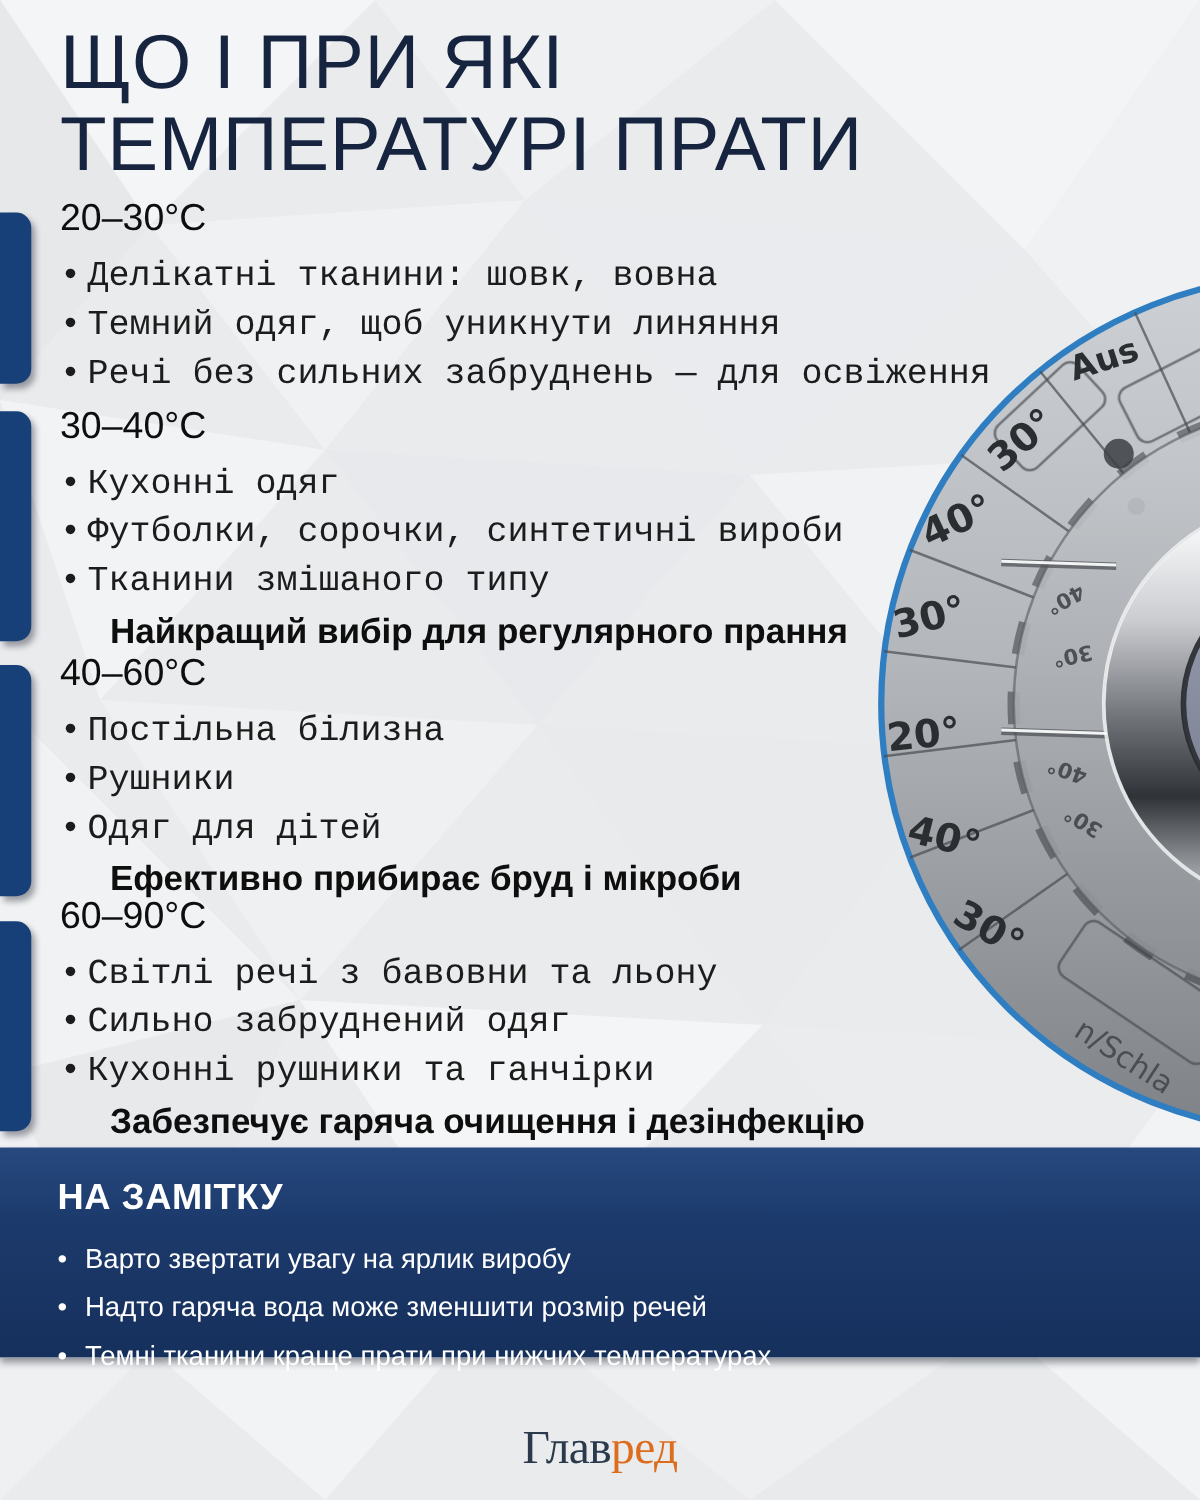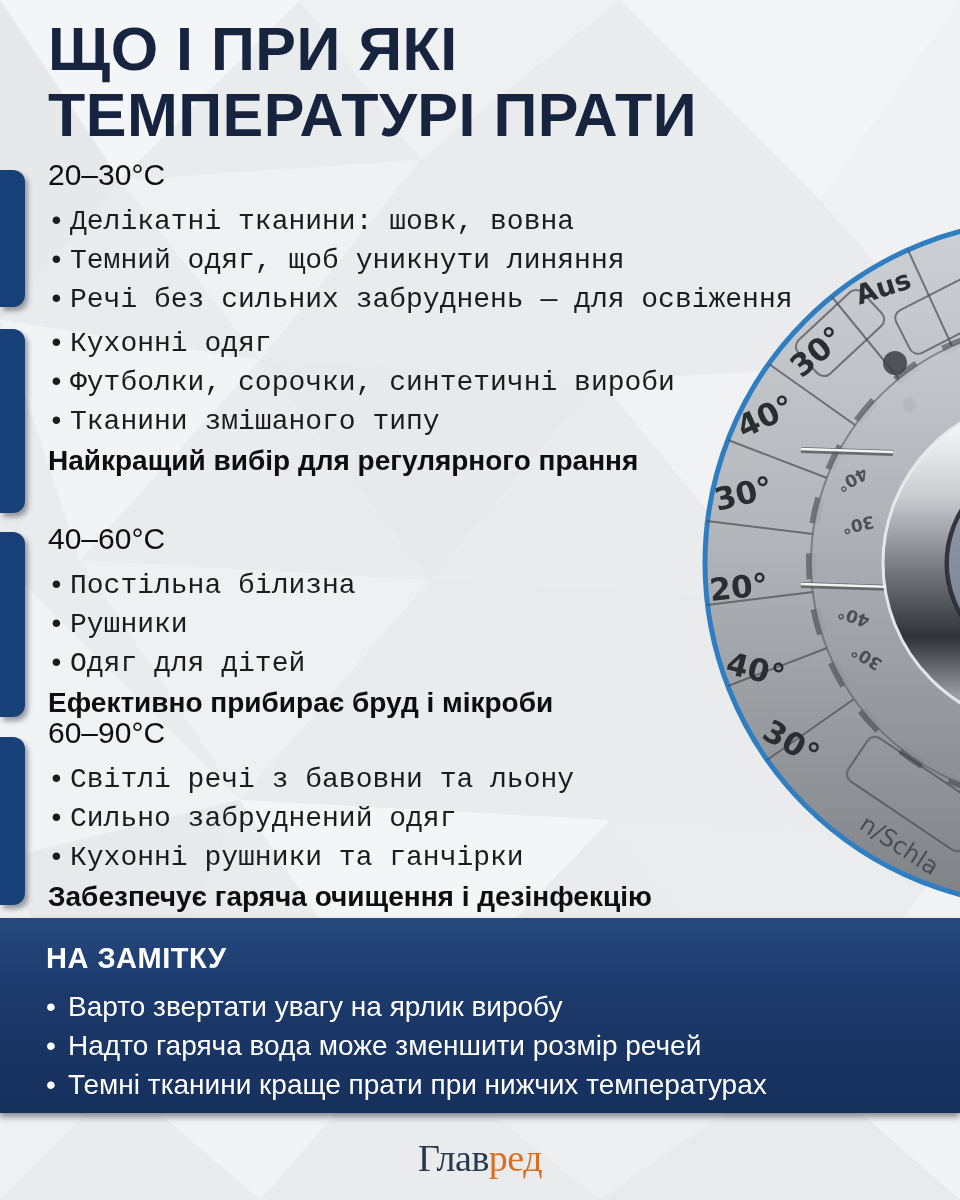--- a/index.html
+++ b/index.html
@@ -7,21 +7,21 @@
     position:relative;width:960px;height:1200px;overflow:hidden;
     background:#eaebed;
     font-family:"Liberation Sans","DejaVu Sans",sans-serif;
   }
   .bg-pattern,.dial-svg{position:absolute;left:0;top:0;width:960px;height:1200px;pointer-events:none;}
   .content{position:absolute;left:0;top:0;width:960px;height:1200px;}
 
   
   .title{
     position:absolute;left:48px;top:16px;width:760px;
-    color:#17243f;font-weight:bold;font-size:61px;line-height:66px;letter-spacing:.5px;
+    color:#17243f;font-weight:normal;font-size:61px;line-height:66px;letter-spacing:.5px;
   }
 
   
   .bar{
     position:absolute;left:0;width:25px;background:#174078;
     border-radius:0 12px 12px 0;
     box-shadow:3px 4px 5px rgba(20,25,40,.40);
   }
   .bar.b1{top:170px;height:137px;}
   .bar.b2{top:329px;height:184px;}
@@ -31,33 +31,33 @@
   
   .section{position:absolute;left:48px;width:700px;color:#151515;}
   .section.s1{top:158px;}
   .section.s2{top:324px;}
   .section.s3{top:522px;}
   .section.s4{top:716px;}
   .range{font-size:30px;font-weight:normal;line-height:34px;margin:0 0 10px 0;color:#0e0e0e;}
   .items{list-style:none;margin:0;padding:0;}
   .items li{font-size:28px;line-height:39px;color:#1c1c1c;white-space:nowrap;font-family:Liberation Mono, monospace;}
   .blt{display:inline-block;width:22px;color:#1c1c1c;}
-  .note{font-size:28px;line-height:40px;font-weight:bold;color:#0e0e0e;white-space:nowrap;}
+  .note{font-size:28px;line-height:40px;font-weight:bold;color:#0e0e0e;white-space:nowrap;margin-left:40px;}
 
   
   .note-band{
-    position:absolute;left:0;top:918px;width:960px;height:195px;
+    position:absolute;left:0;top:918px;width:960px;height:168px;
     background:linear-gradient(180deg,#27497f 0%,#1c3a6c 35%,#16305c 100%);
     box-shadow:0 4px 6px rgba(35,40,52,.5);
     color:#ffffff;
   }
   .note-band .inner{padding:24px 40px 0 46px;}
   .nb-head{font-size:29px;font-weight:bold;letter-spacing:.5px;margin:0 0 12px 0;}
   .nb-items{list-style:none;margin:0;padding:0;}
-  .nb-items li{font-size:28px;line-height:39px;white-space:nowrap;}
+  .nb-items li{font-size:22px;line-height:39px;white-space:nowrap;}
   .nb-items .blt{color:#ffffff;}
 
   
   .brand{
     position:absolute;left:0;top:1136px;width:960px;text-align:center;
     font-family:"Liberation Serif","DejaVu Serif",serif;
     font-weight:normal;font-size:38px;letter-spacing:-.5px;
   }
   .brand .p1{color:#2a3a4c;}
   .brand .p2{color:#dd6d1e;}
@@ -192,20 +192,21 @@
     <div class="section s1">
       <h2 class="range">20–30°C</h2>
       <ul class="items">
         <li><span class="blt">•</span><span>Делікатні тканини: шовк, вовна</span></li>
         <li><span class="blt">•</span><span>Темний одяг, щоб уникнути линяння</span></li>
         <li><span class="blt">•</span><span>Речі без сильних забруднень — для освіження</span></li>
       </ul>
     </div>
 
     <div class="section s2">
+      <h2 class="range">30–40°C</h2>
       <ul class="items">
         <li><span class="blt">•</span><span>Кухонні одяг</span></li>
         <li><span class="blt">•</span><span>Футболки, сорочки, синтетичні вироби</span></li>
         <li><span class="blt">•</span><span>Тканини змішаного типу</span></li>
       </ul>
       <div class="note">Найкращий вибір для регулярного прання</div>
     </div>
 
     <div class="section s3">
       <h2 class="range">40–60°C</h2>

